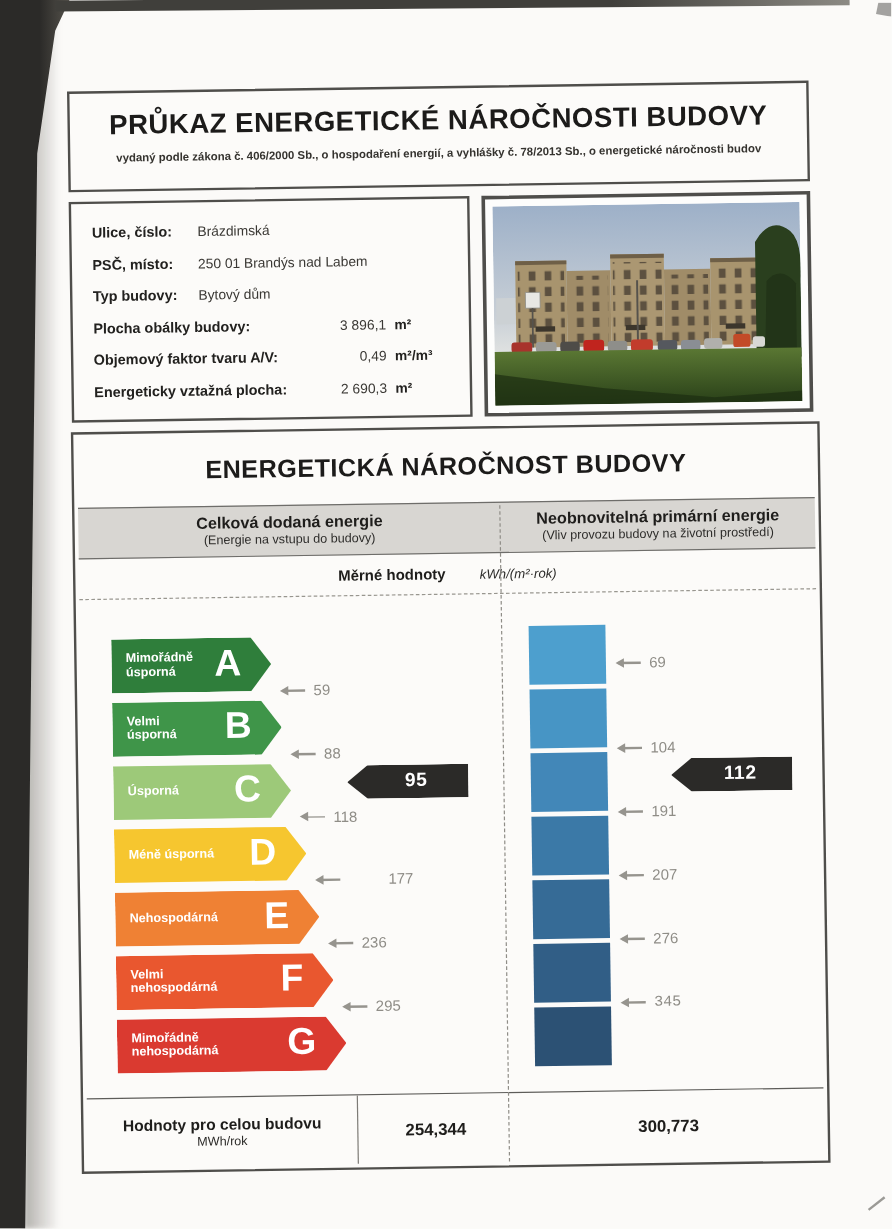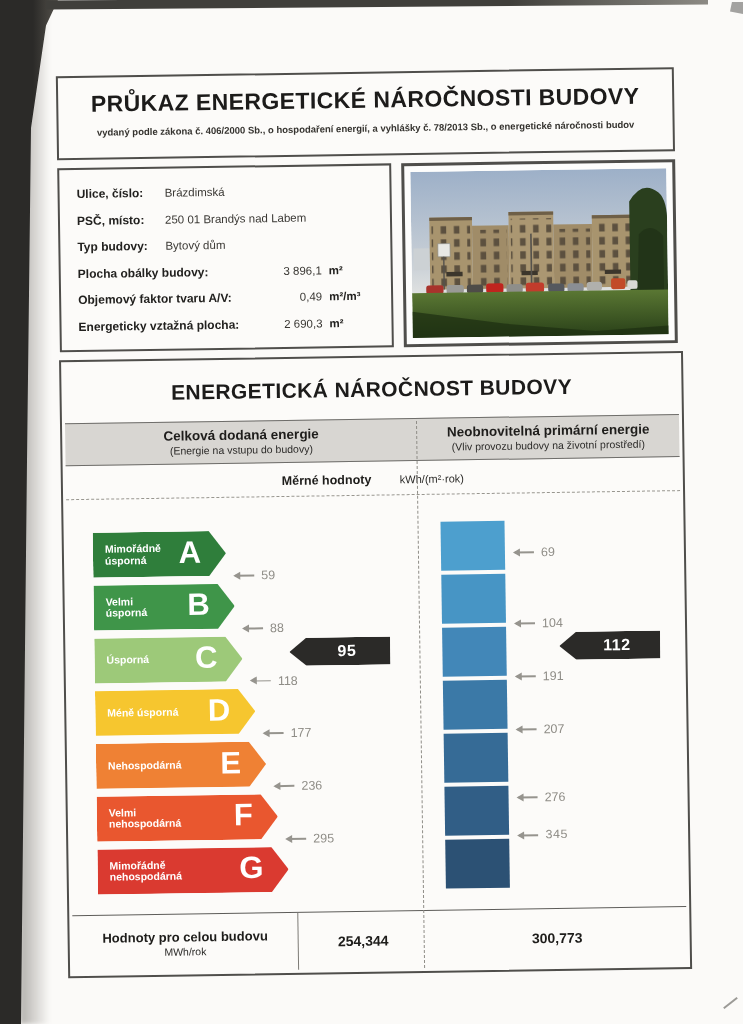--- a/index.html
+++ b/index.html
@@ -59,21 +59,21 @@
   .main-box{position:relative;margin:8px 0 0 11px;width:624px;height:618px;}
   .main-box h2{margin:20px 0 17px;text-align:center;font-size:21px;color:#1c1b1a;letter-spacing:.4px;}
   .col-headers{display:flex;margin:0 3px;background:#d8d6d2;border-top:1.5px solid #6e6d6a;border-bottom:1.5px solid #6e6d6a;}
   .col-h{text-align:center;padding:6px 0 7px;}
   .col-h.left{width:352px;}
   .col-h.right{flex:1;}
   .col-h .h1{font-size:13.5px;font-weight:bold;color:#1e1d1b;}
   .col-h .h2{font-size:10.5px;color:#2c2b29;margin-top:1px;}
   .units-row{margin:0 3px;text-align:center;padding:8px 0 7px;border-bottom:1.5px dashed #98968f;}
   .units-row .u1{font-size:12.5px;font-weight:bold;color:#1e1d1b;}
-  .units-row .u2{font-size:11px;color:#2c2b29;margin-left:24px;}
+  .units-row .u2{font-size:11px;color:#2c2b29;margin-left:24px;font-style:italic;}
   .scale-area{position:relative;margin:0 3px;height:420px;}
   .vdash{position:absolute;left:354px;top:64px;bottom:3px;width:0;border-left:1.6px dashed #8f8d87;z-index:1;}
   
   .class-rows{position:absolute;left:26px;top:33px;}
   .class-row{position:relative;height:52.8px;}
   .class-arrow{
     height:45px;display:flex;align-items:center;position:relative;
     clip-path:polygon(0 0,calc(100% - 17px) 0,100% 50%,calc(100% - 17px) 100%,0 100%);
   }
   .class-label{padding-left:12px;font-size:10.5px;font-weight:bold;color:#fff;line-height:1.12;white-space:pre-line;}
@@ -263,21 +263,21 @@
             <div class="threshold" style="left: 157px;">
               <span class="th-mark"></span>
               <span class="th-num">118</span>
             </div>
           </div>
           <div class="class-row">
             <div class="class-arrow" style="width: 160px; background: rgb(246, 198, 47);">
               <span class="class-label">Méně úsporná</span>
               <span class="class-letter">D</span>
             </div>
-            <div class="threshold" style="left: 169px;">
+            <div class="threshold" style="left: 169px; gap: 33px;">
               <span class="th-mark"></span>
               <span class="th-num">177</span>
             </div>
           </div>
           <div class="class-row">
             <div class="class-arrow" style="width: 170px; background: rgb(239, 129, 52);">
               <span class="class-label">Nehospodárná</span>
               <span class="class-letter">E</span>
             </div>
             <div class="threshold" style="left: 179px;">
@@ -332,21 +332,21 @@
           <span class="th-num">104</span>
         </div>
         <div class="threshold" style="left: 448px; top: 176px;">
           <span class="th-mark"></span>
           <span class="th-num">191</span>
         </div>
         <div class="threshold" style="left: 448px; top: 229px; justify-content: space-between;">
           <span class="th-mark"></span>
           <span class="th-num">207</span>
         </div>
-        <div class="threshold" style="left: 448px; top: 282px; margin-top: 15px;">
+        <div class="threshold" style="left: 448px; top: 282px;">
           <span class="th-mark"></span>
           <span class="th-num">276</span>
         </div>
         <div class="threshold" style="left: 448px; top: 335px; font-family: Liberation Mono, monospace;">
           <span class="th-mark"></span>
           <span class="th-num">345</span>
         </div>
       </div>
 
     <div class="vdash"></div>

